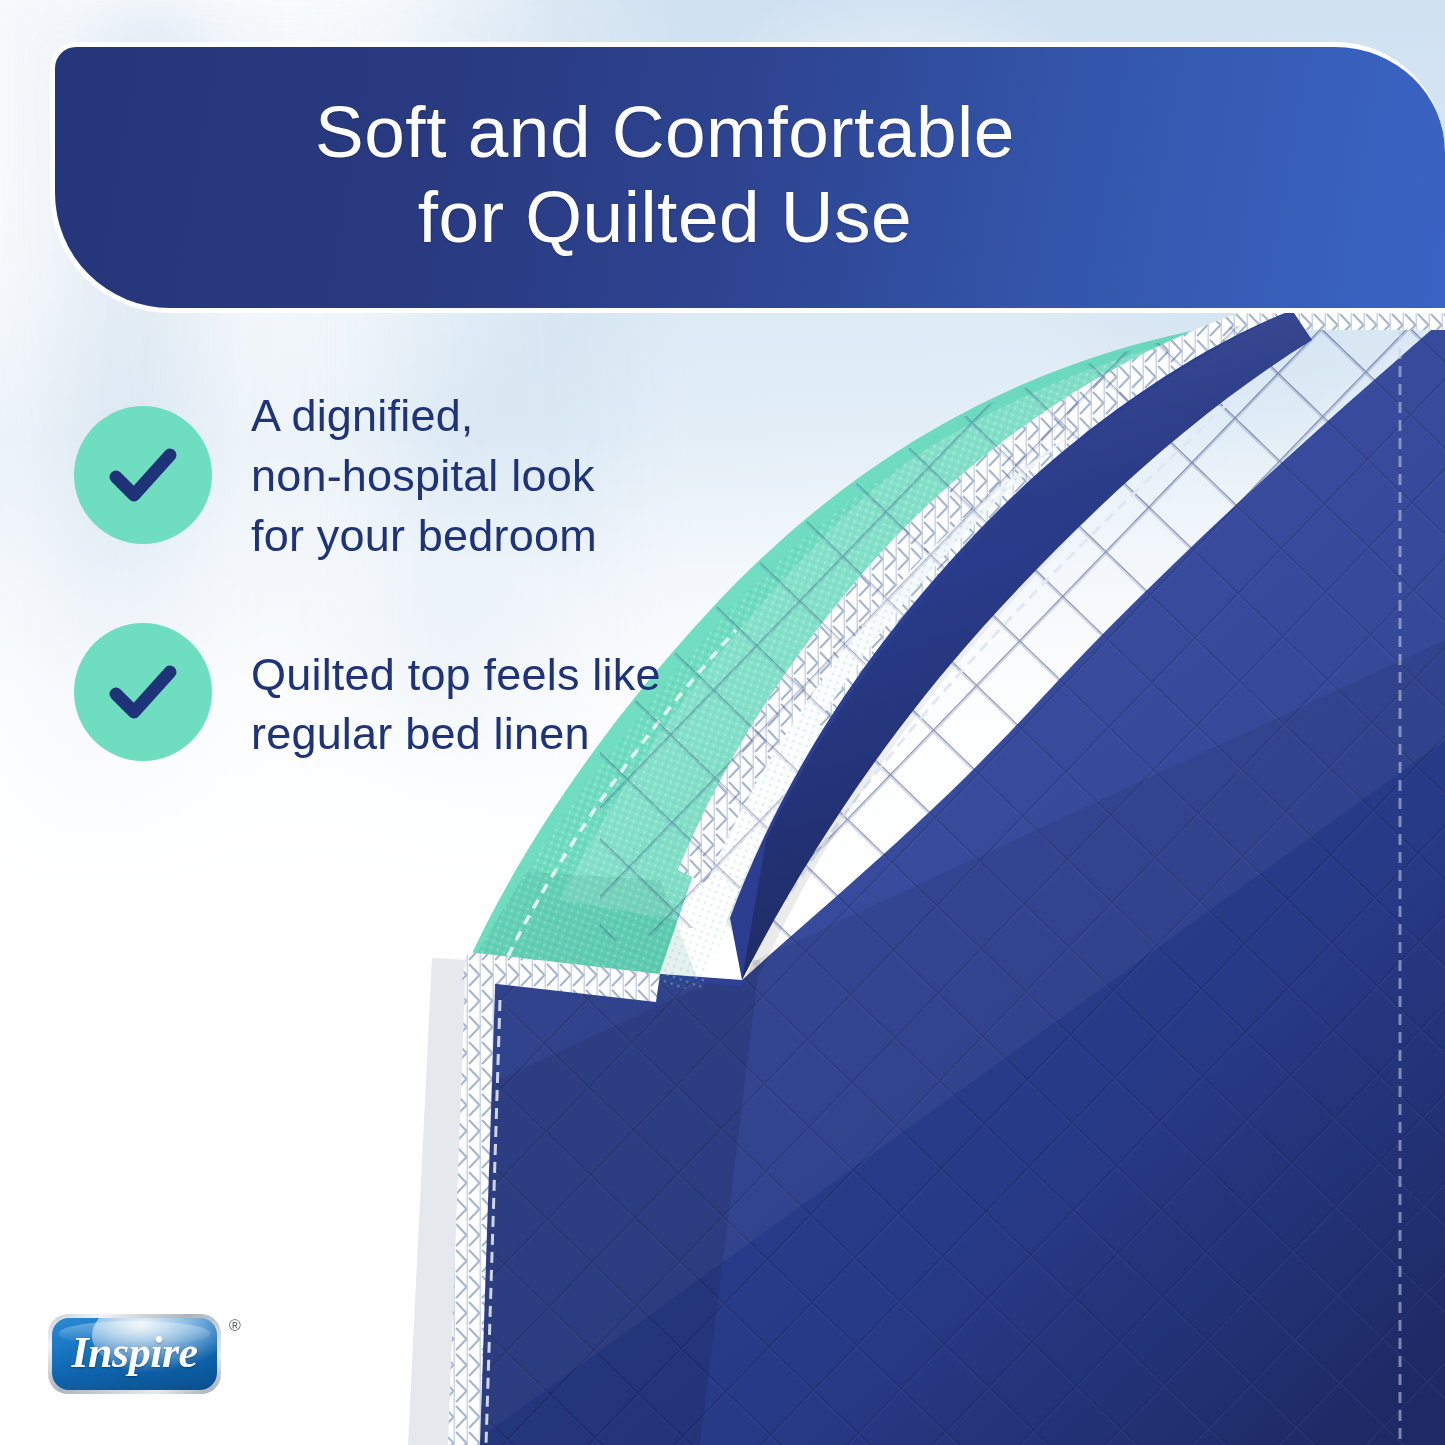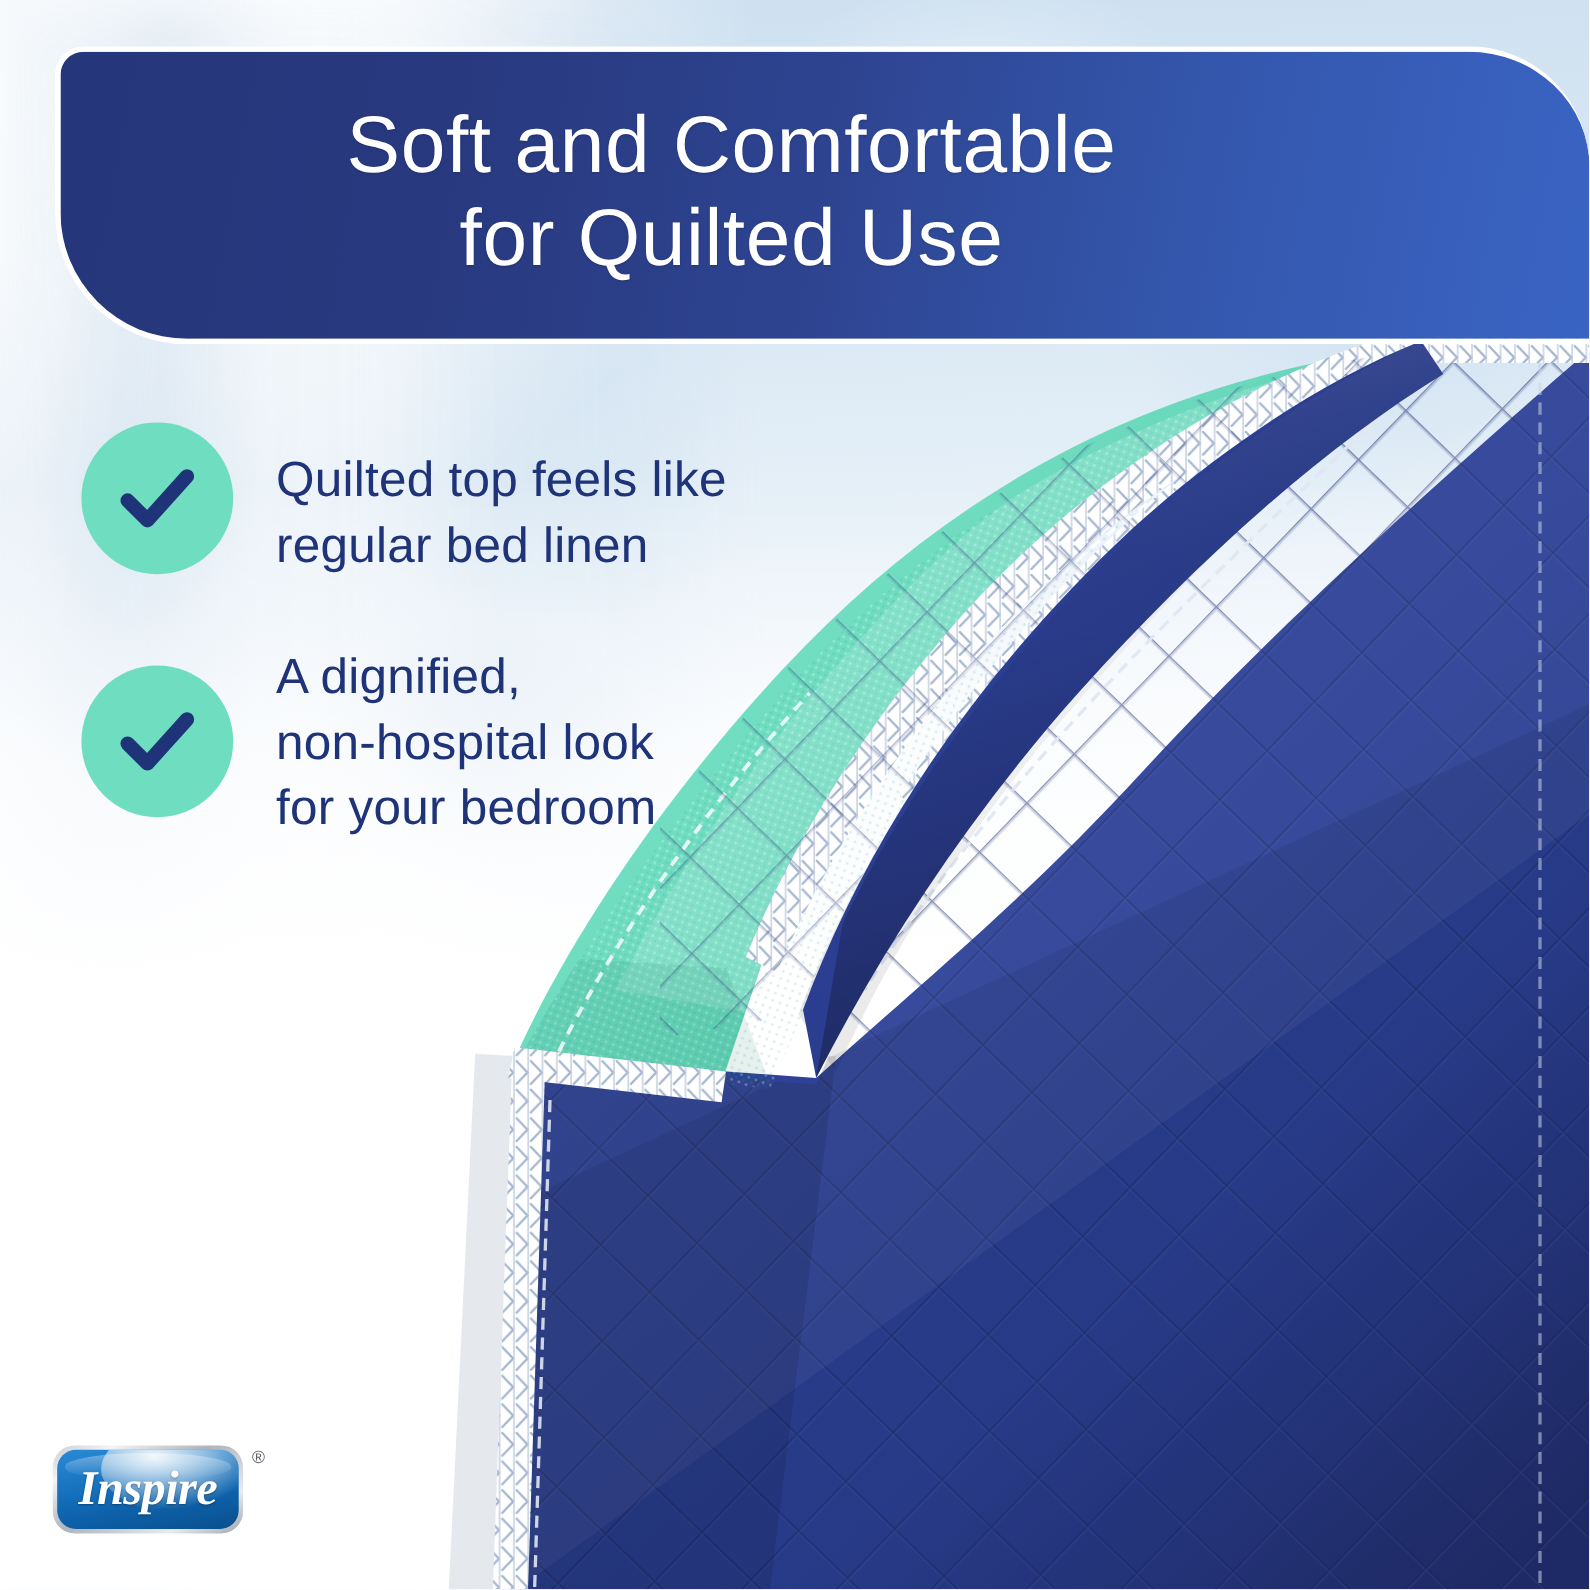--- a/index.html
+++ b/index.html
@@ -380,41 +380,41 @@
 
   </svg>
 
   <div id="banner">
     <div id="banner-title">Soft and Comfortable
 for Quilted Use</div>
   </div>
 
   <div id="bullets">
 
-    <div class="bullet b1">
-      <div class="bullet-check">
-        <svg width="86" height="86" viewBox="0 0 86 86" aria-hidden="true">
-          <path d="M16 45 L34 63 L70 23" fill="none" stroke="#1f3478" stroke-width="13" stroke-linecap="round" stroke-linejoin="round"></path>
-        </svg>
-      </div>
-      <div class="bullet-text">Quilted top feels like
-regular bed linen</div>
-    </div>
-
     <div class="bullet b2">
       <div class="bullet-check">
         <svg width="86" height="86" viewBox="0 0 86 86" aria-hidden="true">
           <path d="M16 45 L34 63 L70 23" fill="none" stroke="#1f3478" stroke-width="13" stroke-linecap="round" stroke-linejoin="round"></path>
         </svg>
       </div>
       <div class="bullet-text">A dignified,
 non-hospital look
 for your bedroom</div>
     </div>
 
+    <div class="bullet b1">
+      <div class="bullet-check">
+        <svg width="86" height="86" viewBox="0 0 86 86" aria-hidden="true">
+          <path d="M16 45 L34 63 L70 23" fill="none" stroke="#1f3478" stroke-width="13" stroke-linecap="round" stroke-linejoin="round"></path>
+        </svg>
+      </div>
+      <div class="bullet-text">Quilted top feels like
+regular bed linen</div>
+    </div>
+
   </div>
 
   <div id="logo">
     <div id="logo-plate">
       <div id="logo-inner">
         <div id="logo-gloss"></div>
         <div id="logo-gloss2"></div>
         <div id="logo-word">Inspire</div>
       </div>
     </div>

